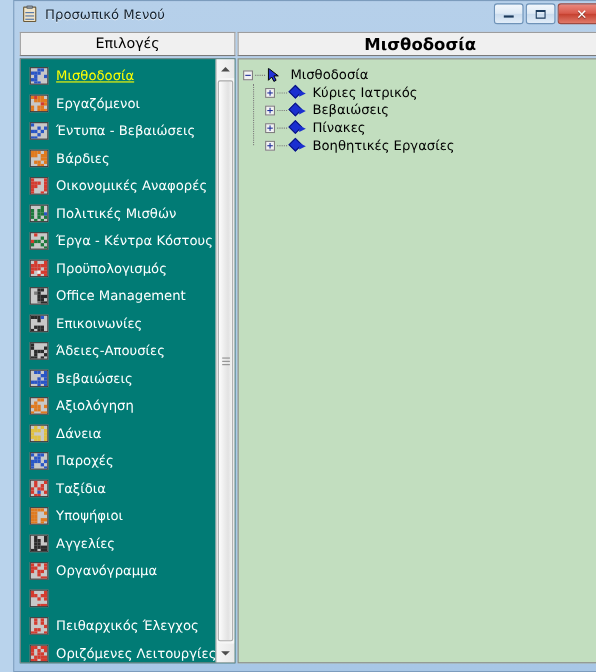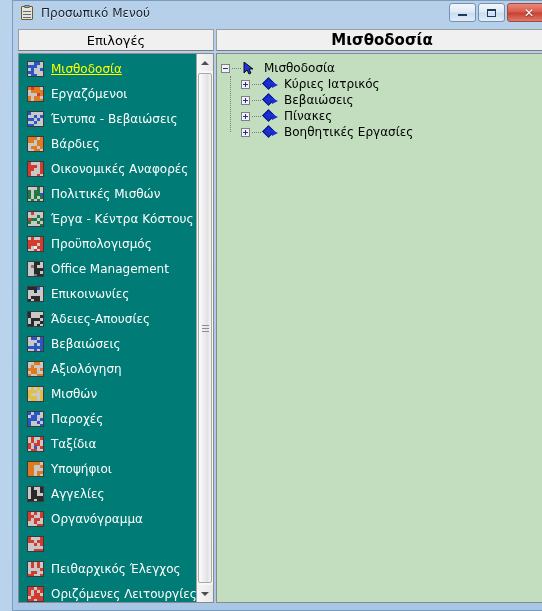--- a/index.html
+++ b/index.html
@@ -502,21 +502,21 @@
                 <i style="left: 0px; top: 6px; width: 3px; height: 3px; background: rgb(224, 192, 64);"></i>
                 <i style="left: 12px; top: 6px; width: 3px; height: 3px; background: rgb(224, 192, 64);"></i>
                 <i style="left: 0px; top: 9px; width: 3px; height: 3px; background: rgb(224, 192, 64);"></i>
                 <i style="left: 3px; top: 9px; width: 3px; height: 3px; background: rgb(224, 192, 64);"></i>
                 <i style="left: 6px; top: 9px; width: 3px; height: 3px; background: rgb(224, 192, 64);"></i>
                 <i style="left: 12px; top: 9px; width: 3px; height: 3px; background: rgb(224, 192, 64);"></i>
                 <i style="left: 3px; top: 12px; width: 3px; height: 3px; background: rgb(224, 192, 64);"></i>
                 <i style="left: 6px; top: 12px; width: 3px; height: 3px; background: rgb(224, 192, 64);"></i>
                 <i style="left: 12px; top: 12px; width: 3px; height: 3px; background: rgb(224, 192, 64);"></i>
               </div>
-              <div class="li-label">Μισθών</div>
+              <div class="li-label">Δάνεια</div>
             </div>
             <div class="list-item">
               <div class="li-icon">
                 <i style="left: 0px; top: 0px; width: 3px; height: 3px; background: rgb(42, 86, 198);"></i>
                 <i style="left: 6px; top: 0px; width: 3px; height: 3px; background: rgb(42, 86, 198);"></i>
                 <i style="left: 9px; top: 0px; width: 3px; height: 3px; background: rgb(42, 86, 198);"></i>
                 <i style="left: 3px; top: 3px; width: 3px; height: 3px; background: rgb(42, 86, 198);"></i>
                 <i style="left: 6px; top: 3px; width: 3px; height: 3px; background: rgb(42, 86, 198);"></i>
                 <i style="left: 0px; top: 6px; width: 3px; height: 3px; background: rgb(42, 86, 198);"></i>
                 <i style="left: 3px; top: 6px; width: 3px; height: 3px; background: rgb(42, 86, 198);"></i>

